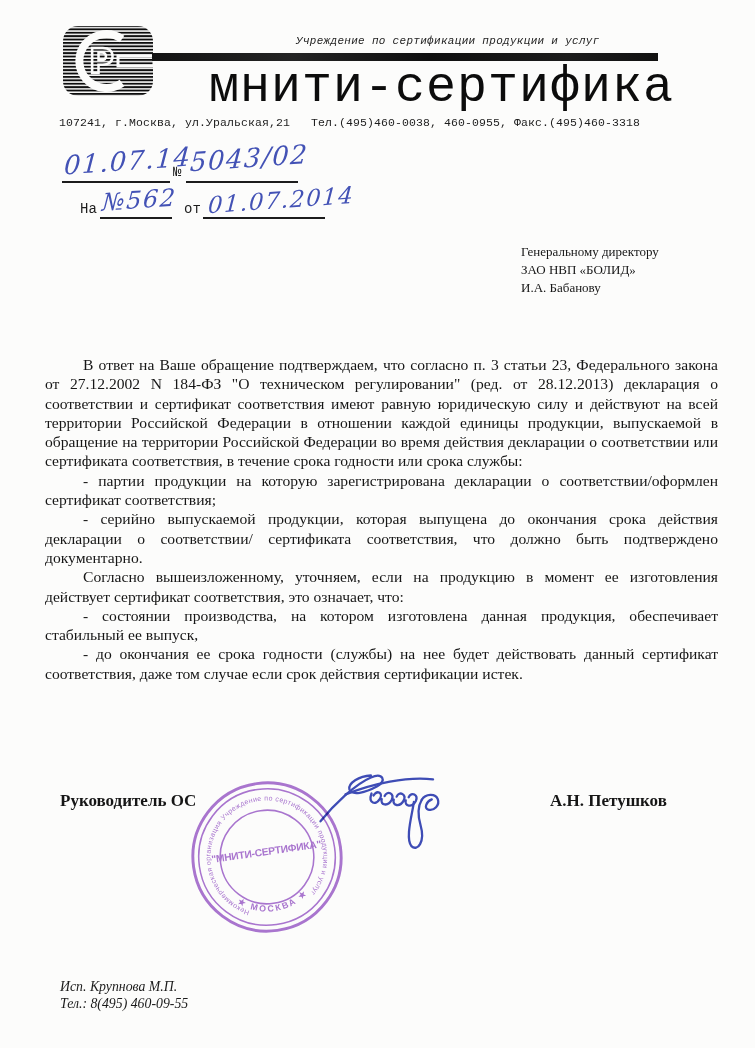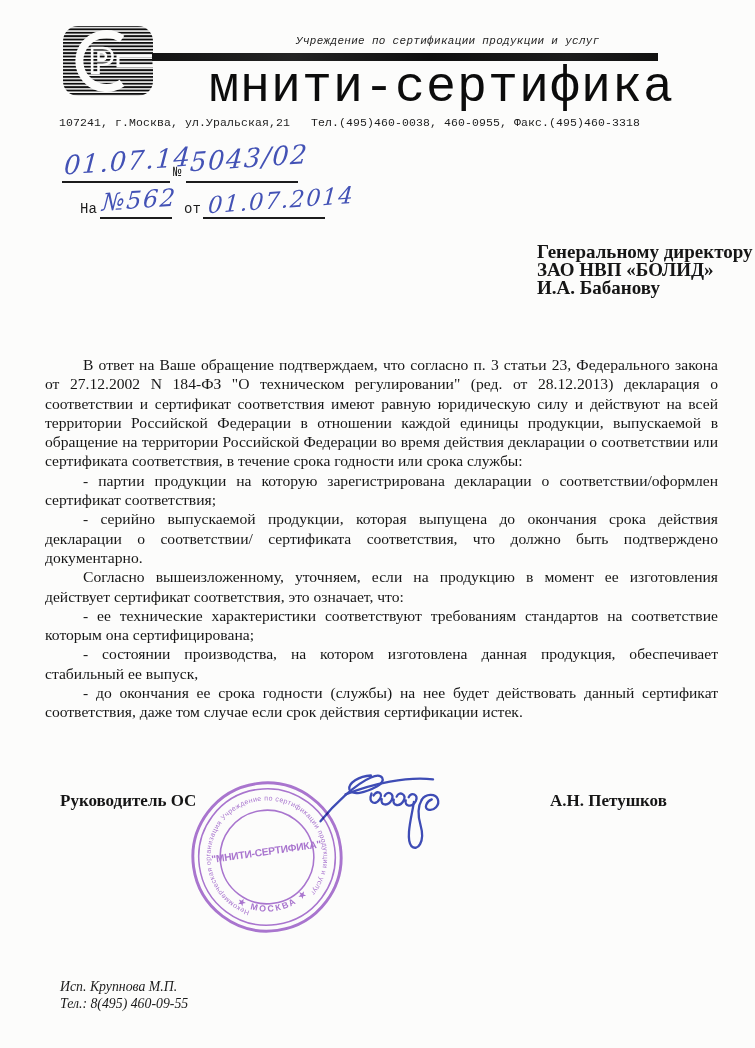--- a/index.html
+++ b/index.html
@@ -14,21 +14,21 @@
   .title{left:186px;top:63px;font-family:"Liberation Mono",monospace;font-size:50px;line-height:1;
          letter-spacing:1px;color:#0c0c0c;white-space:nowrap;margin-left:23px;}
   .address{left:59px;top:116px;font-family:"Liberation Mono",monospace;font-size:11.5px;
            letter-spacing:.1px;color:#1d1d1d;white-space:pre;text-align:center;}
   
   .hand{position:absolute;font-family:"DejaVu Serif",serif;font-style:italic;color:#3444b0;
         white-space:nowrap;letter-spacing:1.5px;transform:rotate(-4deg) skewX(-8deg);opacity:.92;}
   .uline{position:absolute;height:2px;background:#1c1c1c;}
   .lbl{position:absolute;font-family:"Liberation Mono",monospace;font-size:14px;color:#1d1d1d;}
   
-  .recipient{left:537px;top:243px;font-weight:bold;font-size:19px;line-height:17.8px;}
+  .recipient{left:521px;top:243px;font-weight:normal;font-size:13px;line-height:17.8px;}
   
   .body{left:45px;top:355px;width:673px;font-size:15.6px;line-height:19.3px;text-align:justify;}
   .body p{margin:0;text-indent:38px;}
   
   .sig-label{font-weight:bold;font-size:17px;white-space:nowrap;}
   
   .footer{left:60px;top:979px;font-size:13.8px;line-height:16.8px;color:#1b1b1b;font-style:italic;}
   .stamp-wrap{left:189px;top:779px;width:156px;height:156px;transform:rotate(-8deg);
               opacity:.88;mix-blend-mode:multiply;}
   .sign-wrap{left:316px;top:757px;width:140px;height:100px;transform:rotate(-2deg);
@@ -74,21 +74,20 @@
     <div>Генеральному директору</div>
     <div>ЗАО НВП «БОЛИД»</div>
     <div>И.А. Бабанову</div>
   </div>
 
   <div class="abs body">
     <p>В ответ на Ваше обращение подтверждаем, что согласно п. 3 статьи 23, Федерального закона от 27.12.2002 N 184-ФЗ "О техническом регулировании" (ред. от 28.12.2013) декларация о соответствии и сертификат соответствия имеют равную юридическую силу и действуют на всей территории Российской Федерации в отношении каждой единицы продукции, выпускаемой в обращение на территории Российской Федерации во время действия декларации о соответствии или сертификата соответствия, в течение срока годности или срока службы:</p>
     <p>- партии продукции на которую зарегистрирована декларации о соответствии/оформлен сертификат соответствия;</p>
     <p>- серийно выпускаемой продукции, которая выпущена до окончания срока действия декларации о соответствии/ сертификата соответствия, что должно быть подтверждено документарно.</p>
     <p>Согласно вышеизложенному, уточняем, если на продукцию в момент ее изготовления действует сертификат соответствия, это означает, что:</p>
-    <p>- ее технические характеристики соответствуют требованиям стандартов на соответствие которым она сертифицирована;</p>
     <p>- состоянии производства, на котором изготовлена данная продукция, обеспечивает стабильный ее выпуск,</p>
     <p>- до окончания ее срока годности (службы) на нее будет действовать данный сертификат соответствия, даже том случае если срок действия сертификации истек.</p>
   </div>
 
   <div class="abs sig-label" style="left:60px;top:791px">Руководитель ОС</div>
   <div class="abs sig-label" style="left:550px;top:791px">А.Н. Петушков</div>
 
   <svg class="abs stamp-wrap" viewBox="0 0 160 160">
     <g fill="none" stroke="#9f63cc">
       <circle cx="80" cy="80" r="76" stroke-width="3"></circle>

